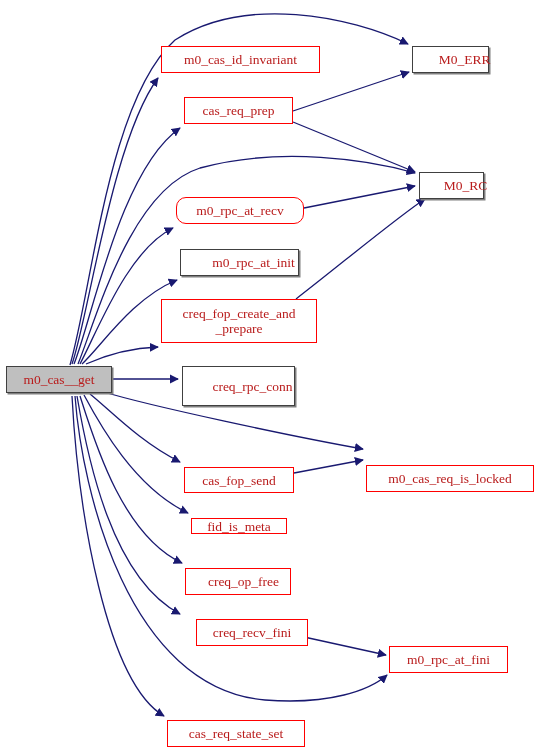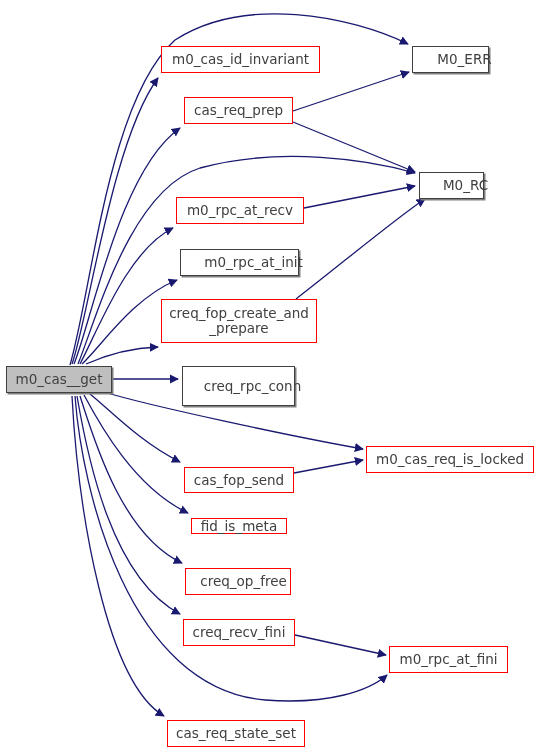--- a/index.html
+++ b/index.html
@@ -24,24 +24,25 @@
   }
   .node {
     position: absolute;
     box-sizing: border-box;
     display: flex;
     align-items: center;
     justify-content: center;
     text-align: center;
     font-size: 13.5px;
     line-height: 15px;
-    color: #404040;
+    color: #b91c1c;
     background: #ffffff;
     white-space: pre-line;
     letter-spacing: 0px;
+    font-family: Liberation Serif, serif;
   }
   .node.red {
     border: 1.4px solid #ff0000;
   }
   .node.black {
     border: 1.4px solid #404040;
     box-shadow: 1.5px 1.5px 0 0 #808080;
     padding-left: 28px;
   }
   .node.current {
@@ -85,27 +86,27 @@
         <path d="M 295,635 L 386,655" marker-end="url(#arrow)"></path>
       </g>
   </svg>
 
   <div id="node-layer">
       <div class="node current" style="left: 6px; top: 366px; width: 106px; height: 27px;">m0_cas__get</div>
       <div class="node red" style="left: 161px; top: 46px; width: 159px; height: 27px;">m0_cas_id_invariant</div>
       <div class="node black" style="left: 412px; top: 46px; width: 77px; height: 27px;">M0_ERR</div>
       <div class="node red" style="left: 184px; top: 97px; width: 109px; height: 27px;">cas_req_prep</div>
       <div class="node black" style="left: 419px; top: 172px; width: 65px; height: 27px;">M0_RC</div>
-      <div class="node red" style="left: 176px; top: 197px; width: 128px; height: 27px;">m0_rpc_at_recv</div>
+      <div class="node red" style="left: 176px; top: 197px; width: 128px; height: 27px; border-radius: 10px;">m0_rpc_at_recv</div>
       <div class="node black" style="left: 180px; top: 249px; width: 119px; height: 27px;">m0_rpc_at_init</div>
       <div class="node red" style="left: 161px; top: 299px; width: 156px; height: 44px;">creq_fop_create_and
 _prepare</div>
       <div class="node black" style="left: 182px; top: 366px; width: 113px; height: 40px;">creq_rpc_conn</div>
-      <div class="node red" style="left: 366px; top: 446px; width: 168px; height: 27px;">m0_cas_req_is_locked</div>
+      <div class="node red" style="left: 366px; top: 465px; width: 168px; height: 27px;">m0_cas_req_is_locked</div>
       <div class="node red" style="left: 184px; top: 467px; width: 110px; height: 26px;">cas_fop_send</div>
       <div class="node red" style="left: 191px; top: 518px; width: 96px; height: 16px;">fid_is_meta</div>
       <div class="node red" style="left: 185px; top: 568px; width: 106px; height: 27px; padding-left: 11px;">creq_op_free</div>
-      <div class="node red" style="left: 183px; top: 619px; width: 112px; height: 27px;">creq_recv_fini</div>
+      <div class="node red" style="left: 196px; top: 619px; width: 112px; height: 27px;">creq_recv_fini</div>
       <div class="node red" style="left: 389px; top: 646px; width: 119px; height: 27px;">m0_rpc_at_fini</div>
       <div class="node red" style="left: 167px; top: 720px; width: 138px; height: 27px;">cas_req_state_set</div>
     </div>
 
 </div>
 
 </body></html>

